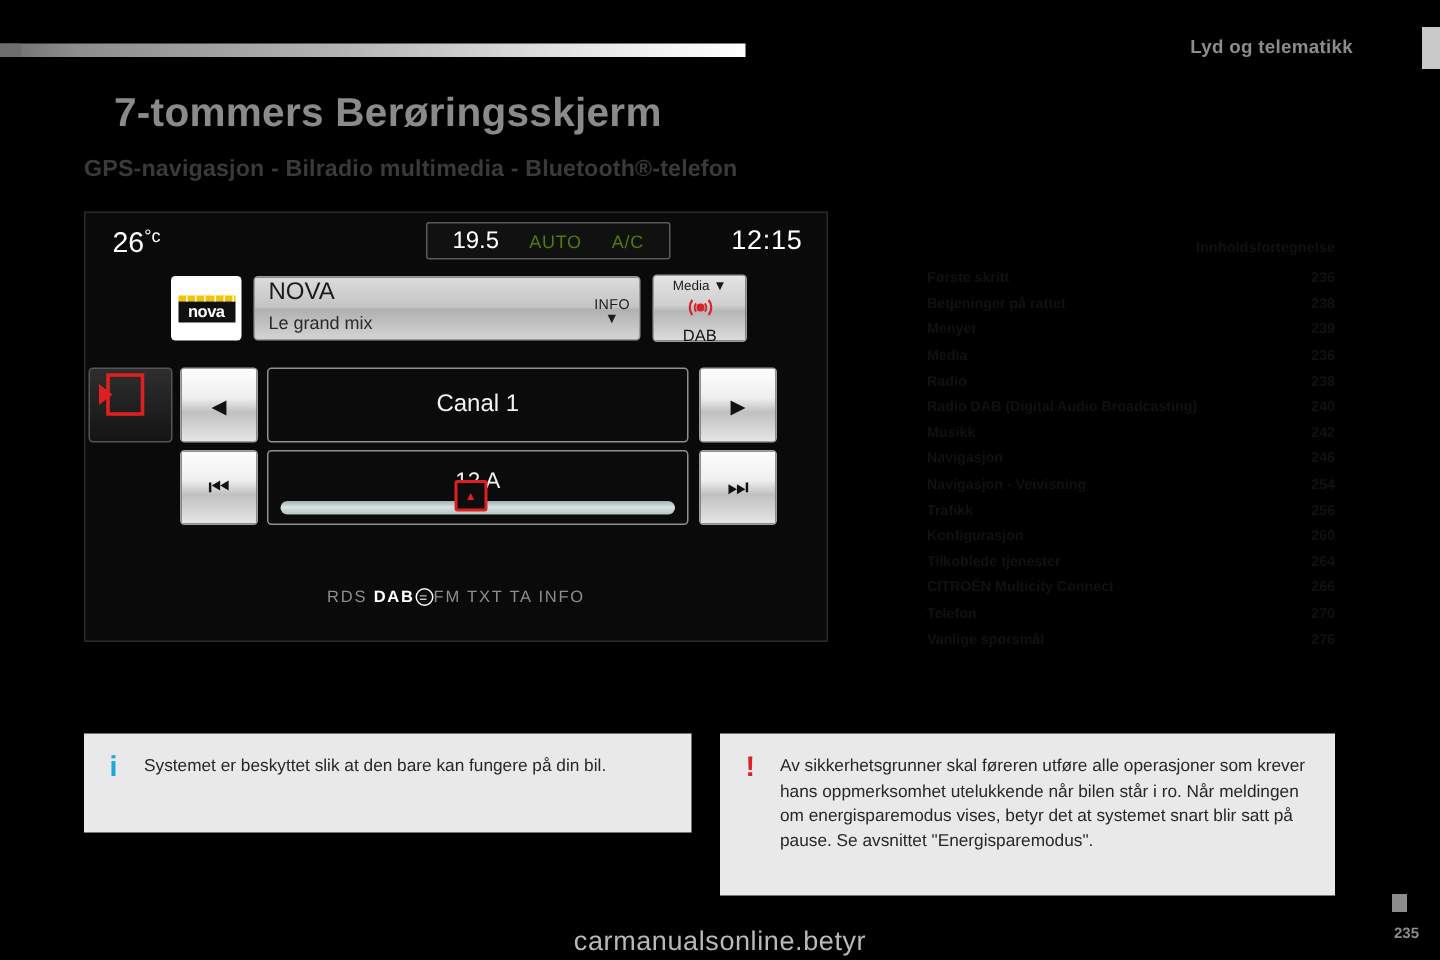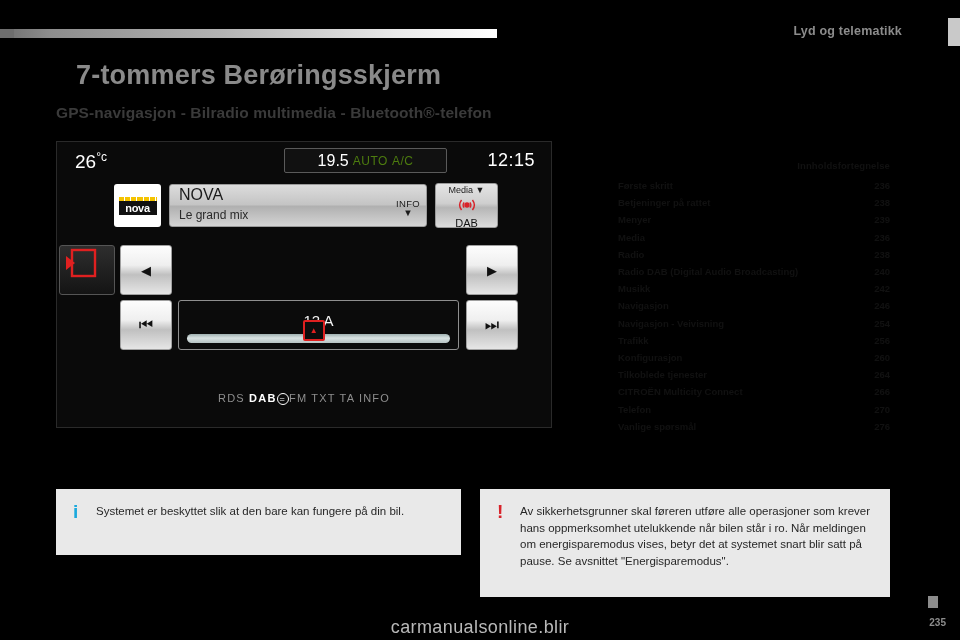--- a/index.html
+++ b/index.html
@@ -23,21 +23,21 @@
 
   
   #hu{position:absolute;left:56px;top:141px;width:496px;height:287px;
       background:#0a0a0a;border:1px solid #2a2a2a;box-sizing:border-box;}
 
   
   .hu-temp{position:absolute;left:18px;top:8px;font-size:19px;font-weight:300;color:#fff;}
   .hu-temp sup{font-size:12px;}
   .hu-clim{position:absolute;left:227px;top:6px;width:163px;height:25px;
            border:1px solid #5a5a5a;border-radius:2px;box-sizing:border-box;
-           display:flex;align-items:center;justify-content:center;gap:4px;
+           display:flex;align-items:center;justify-content:center;gap:20px;
            background:#111;}
   .hu-clim .n{font-size:16px;color:#fff;}
   .hu-clim .s{font-size:12px;color:#4d7c0f;letter-spacing:.5px;}
   .hu-clock{position:absolute;right:16px;top:8px;font-size:18px;color:#fff;letter-spacing:.5px;}
 
   
   .hu-logo{position:absolute;left:57px;top:42px;width:47px;height:43px;background:#fff;
            border-radius:3px;display:flex;align-items:center;justify-content:center;}
   .novamark{width:38px;}
   .novamark .bar{height:4px;background:#f5c400;display:flex;}
@@ -192,20 +192,21 @@
   <div class="tile tile-r">
       <span style="font-size:13px">▶</span>
     </div>
   <div class="tile tile-pl">
       <span style="font-size:16px">⏮</span>
     </div>
   <div class="tile tile-pr">
       <span style="font-size:16px">⏭</span>
     </div>
 
+  <div class="hu-chan">Canal 1</div>
 
   <div class="hu-freq">
     <div class="v">12 A</div>
     <div class="hu-slider">
       <div class="hu-knob">
         <span style="color:#e02020;font-size:8px">▲</span>
       </div>
     </div>
   </div>
 
@@ -291,13 +292,13 @@
 </div>
 
 <div class="box" id="warnbox">
   <div class="mk">!</div>
   <div class="bd">Av sikkerhetsgrunner skal føreren utføre alle operasjoner som krever hans oppmerksomhet utelukkende når bilen står i ro. Når meldingen om energisparemodus vises, betyr det at systemet snart blir satt på pause. Se avsnittet "Energisparemodus".</div>
 </div>
 
 <div id="foot-tab"></div>
 <div id="foot-pg">235</div>
 <div id="wm-strip"></div>
-<div id="wm">carmanualsonline.blir</div>
+<div id="wm">carmanualsonline.betyr</div>
 
 </body></html>

